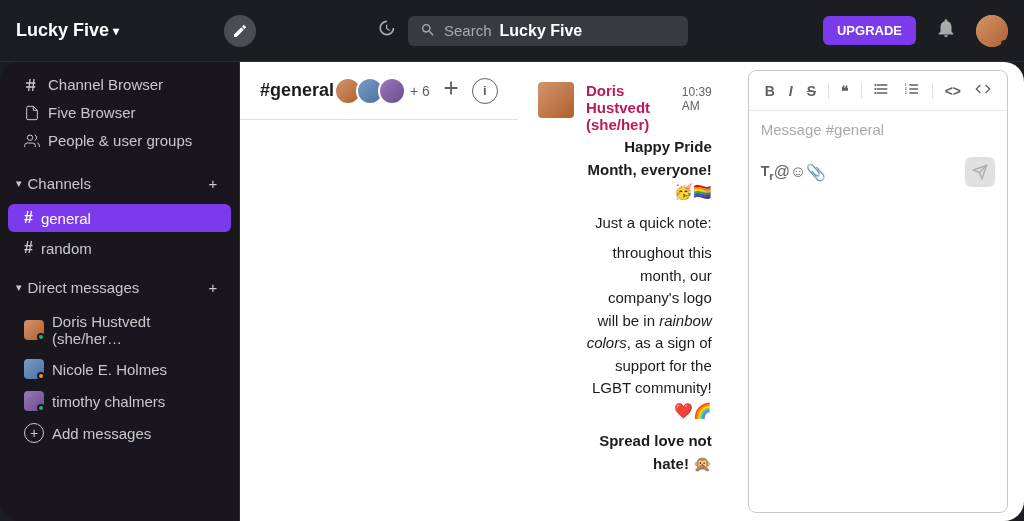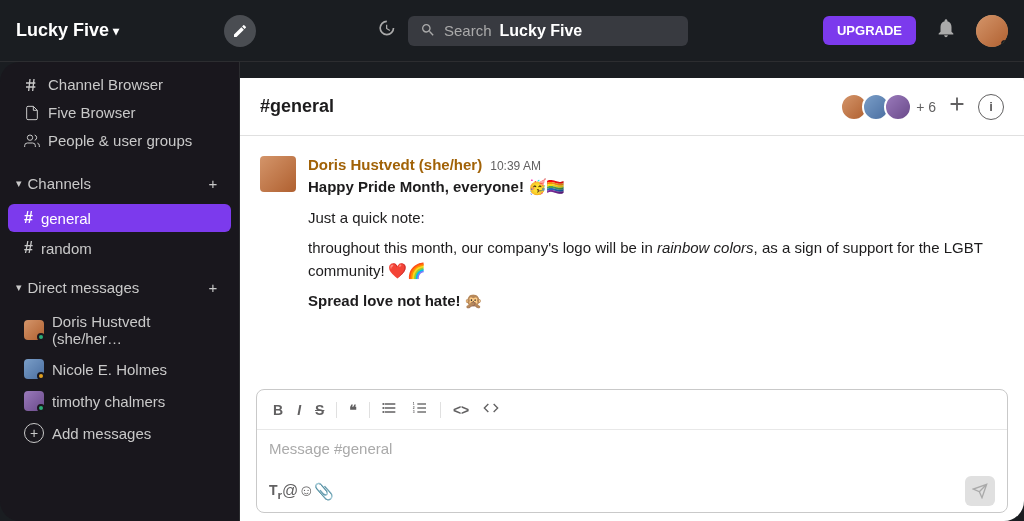--- a/index.html
+++ b/index.html
@@ -46,43 +46,43 @@
     .dm-item { display: flex; align-items: center; gap: 8px; padding: 5px 16px; color: #c9c9c9; font-size: 15px; cursor: pointer; border-radius: 6px; margin: 1px 8px; }
     .dm-avatar { width: 20px; height: 20px; border-radius: 4px; flex-shrink: 0; position: relative; }
     .status-dot { width: 8px; height: 8px; border-radius: 50%; position: absolute; bottom: -1px; right: -1px; border: 2px solid #19171d; }
     .status-dot.online { background: #2bac76; }
     .status-dot.away { background: #e0a020; }
 
     .add-teammates { display: flex; align-items: center; gap: 8px; padding: 5px 16px; color: #c9c9c9; font-size: 15px; cursor: pointer; margin: 1px 8px; border-radius: 6px; }
     .plus-circle { width: 20px; height: 20px; border-radius: 50%; border: 1.5px solid #c9c9c9; display: flex; align-items: center; justify-content: center; font-size: 14px; color: #c9c9c9; flex-shrink: 0; }
 
     
-    .content { flex: 1; display: flex; flex-direction: column; background: #fff; overflow: hidden; margin-top: 16px; }
+    .content { flex: 1; display: flex; flex-direction: row; background: #fff; overflow: hidden; }
 
     
     .channel-header { display: flex; align-items: center; padding: 10px 20px; border-bottom: 1px solid #e0e0e0; background: #fff; flex-shrink: 0; height: 58px; }
     .channel-title { font-size: 18px; font-weight: 700; color: #1d1c1d; }
     .channel-header-right { margin-left: auto; display: flex; align-items: center; gap: 10px; }
     .member-avatars { display: flex; align-items: center; }
     .member-avatar { width: 28px; height: 28px; border-radius: 50%; border: 2px solid #fff; margin-left: -6px; overflow: hidden; background: #ccc; }
     .member-avatar:first-child { margin-left: 0; }
     .member-count { color: #616061; font-size: 14px; margin-left: 4px; cursor: pointer; }
     .add-member-btn { color: #616061; cursor: pointer; font-size: 20px; }
     .info-btn { width: 26px; height: 26px; border-radius: 50%; border: 1.5px solid #616061; display: flex; align-items: center; justify-content: center; color: #616061; font-size: 13px; font-weight: 700; cursor: pointer; }
 
     
     .messages { flex: 1; overflow-y: auto; padding: 20px 20px 10px; background: #fff; }
     .message { display: flex; gap: 12px; margin-bottom: 16px; }
     .msg-avatar { width: 36px; height: 36px; border-radius: 4px; flex-shrink: 0; background: linear-gradient(135deg, #c8a07a, #8a5a3a); }
     .msg-content { flex: 1; }
     .msg-header { display: flex; align-items: baseline; gap: 8px; margin-bottom: 3px; }
-    .msg-name { font-weight: 700; font-size: 15px; color: #a16207; }
+    .msg-name { font-weight: 700; font-size: 15px; color: #be185d; }
     .msg-time { font-size: 12px; color: #616061; }
     .msg-text { font-size: 15px; color: #1d1c1d; line-height: 1.5; }
-    .msg-text p { margin-bottom: 8px; }
+    .msg-text p { margin-bottom: 8px; text-align: right; }
     .msg-text p:last-child { margin-bottom: 0; }
     .rainbow-text { font-style: italic; }
 
     
     .message-input-area { border: 1.5px solid #c9c9c9; border-radius: 8px; margin: 8px 16px 8px; background: #fff; flex-shrink: 0; }
     .input-toolbar { display: flex; align-items: center; padding: 8px 12px; gap: 6px; border-bottom: 1px solid #e8e8e8; }
     .toolbar-btn { color: #616061; font-size: 14px; cursor: pointer; padding: 2px 4px; font-weight: 600; border-radius: 3px; }
     .toolbar-divider { width: 1px; height: 16px; background: #e0e0e0; margin: 0 2px; }
     .input-field { padding: 10px 12px; color: #aaa; font-size: 15px; min-height: 40px; }
     .input-bottom { display: flex; align-items: center; padding: 6px 12px; }

